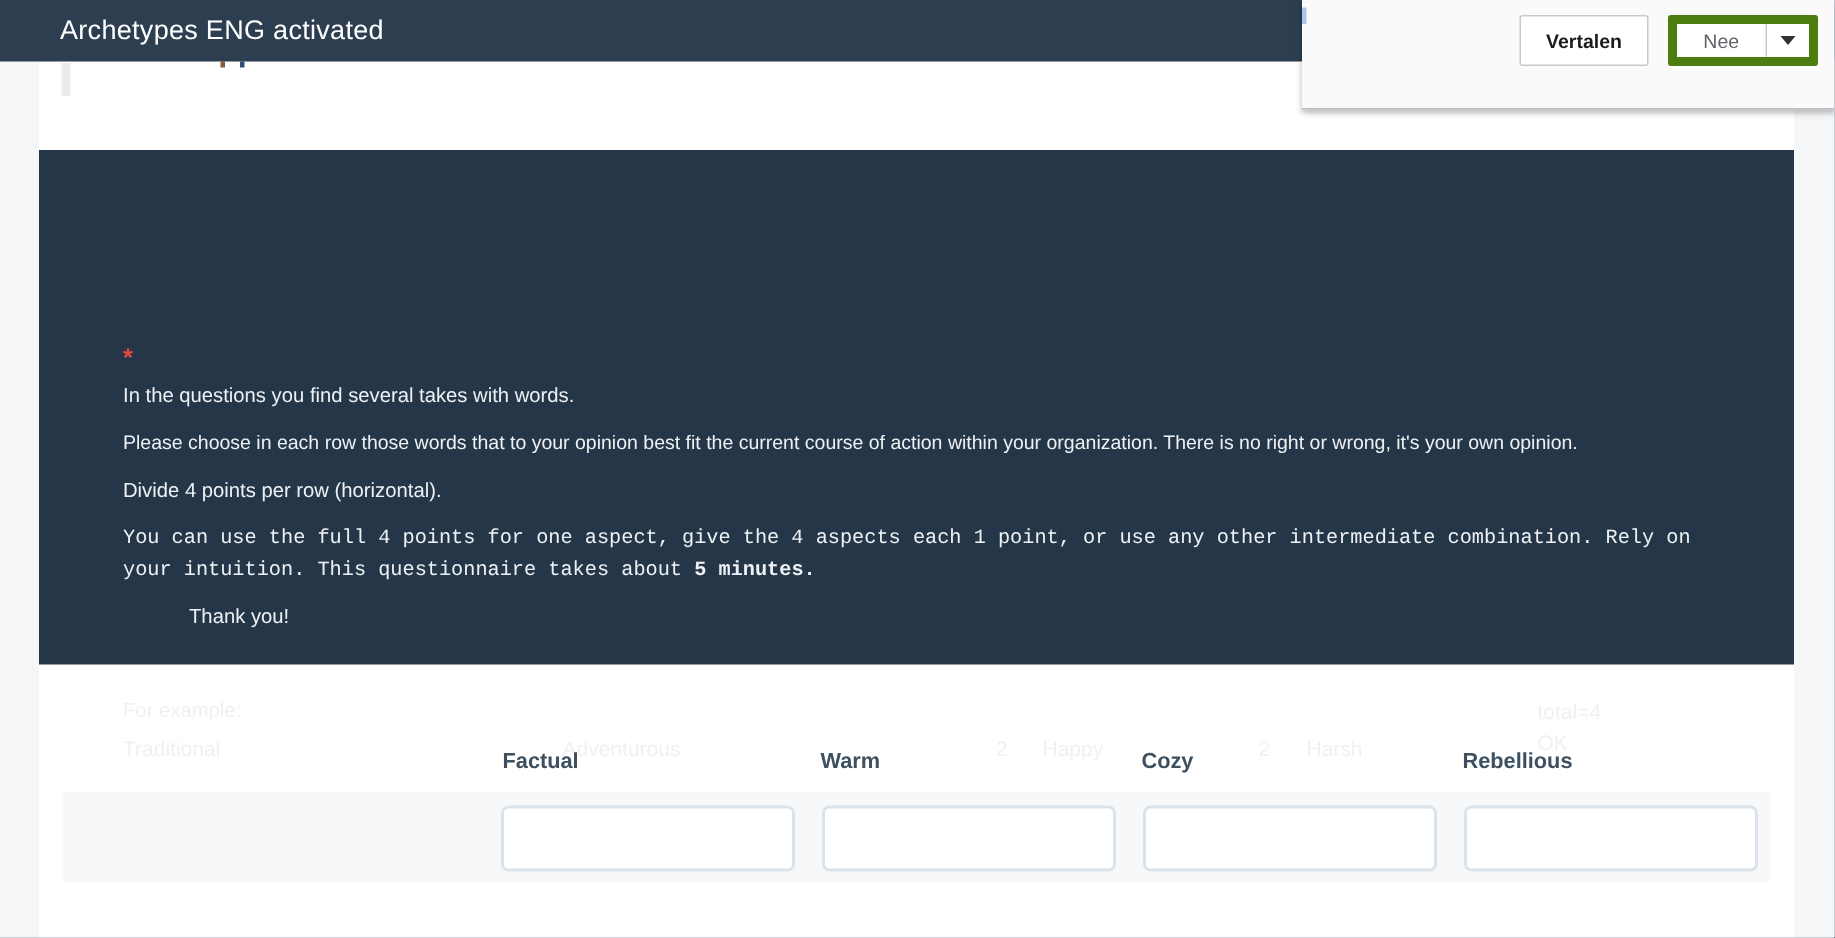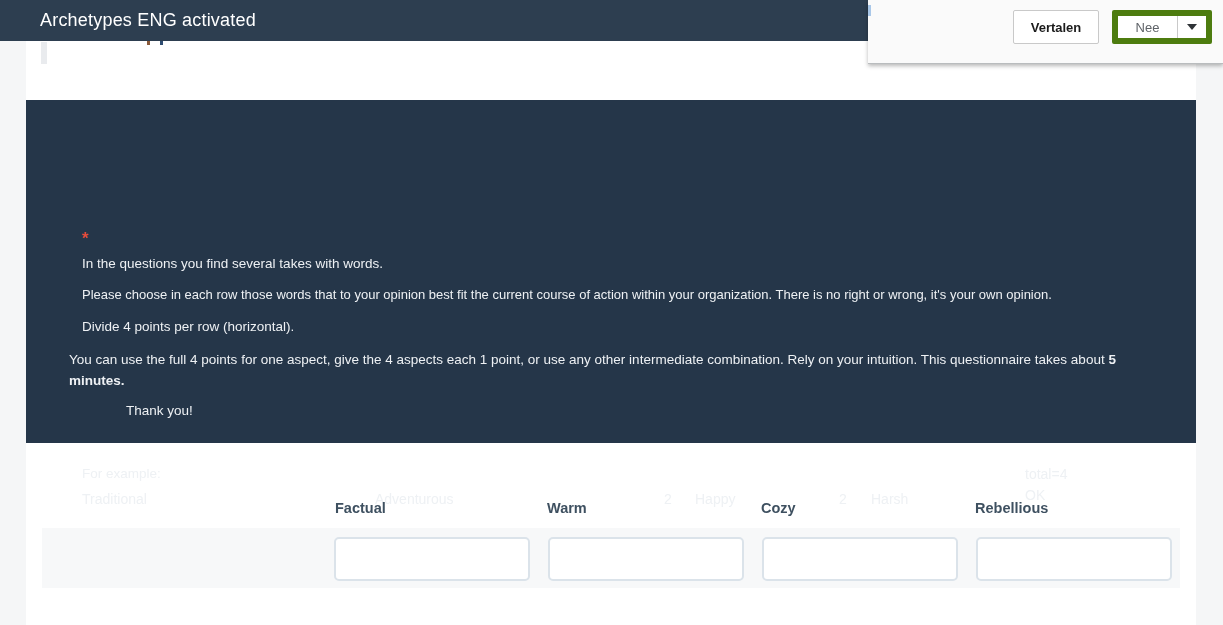--- a/index.html
+++ b/index.html
@@ -36,35 +36,35 @@
   .pline {
     position:absolute; left:56px; white-space:nowrap;
     font-size:13.5px; line-height:17px; color:#eef1f4;
   }
   .pline.tight { font-size:13px; }
   .asterisk {
     position:absolute; left:56px; top:130px; color:#e74c3c;
     font-size:17px; font-weight:700; line-height:17px; z-index:2;
   }
   .pwrap {
-    position:absolute; left:43px; top:249px; width:1085px;
-    font-size:13.5px; line-height:21px; color:#eef1f4;
+    position:absolute; left:56px; top:249px; width:1085px;
+    font-size:13.5px; line-height:21px; color:#eef1f4;font-family:Liberation Mono, monospace;
   }
   .pwrap b { font-weight:700; }
   .ex-word, .ex-pts {
     position:absolute; top:391px; font-size:14px; line-height:17px;
     white-space:nowrap; color:#eef1f4;
   }
   .total-block {
     position:absolute; left:999px; top:364px; font-size:14px; line-height:21px;
     color:#eef1f4;
   }
   
   .popup {
-    position:absolute; left:868px; top:0; width:355px; height:64px;
+    position:absolute; left:868px; top:0; width:355px; height:73px;
     background:#fafafa; border-bottom:1px solid #b9bcbe;
     box-shadow:0 2px 4px rgba(0,0,0,0.28); z-index:10;
   }
   .popup .blue-sliver {
     position:absolute; left:0; top:5px; width:3px; height:11px; background:#a9c7e8;
   }
   .btn {
     position:absolute; top:10px; height:34px; background:#ffffff;
     border:1px solid #c9c9c9; border-radius:2px;
     display:flex; align-items:center; justify-content:center;

